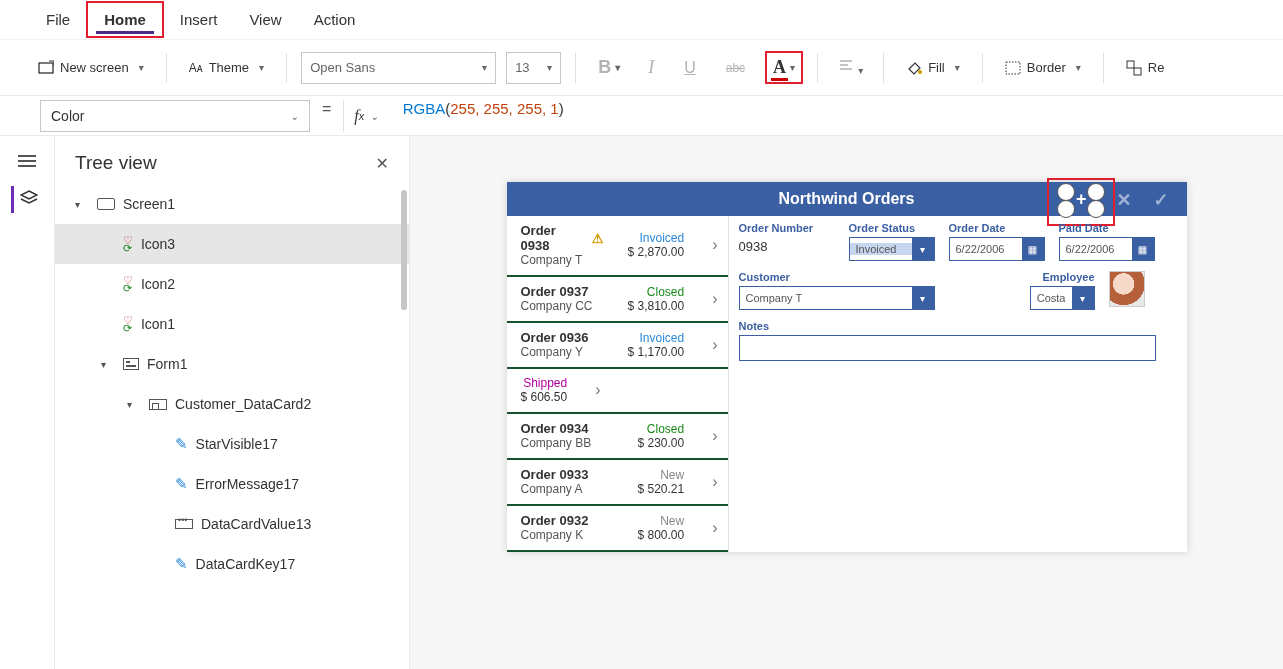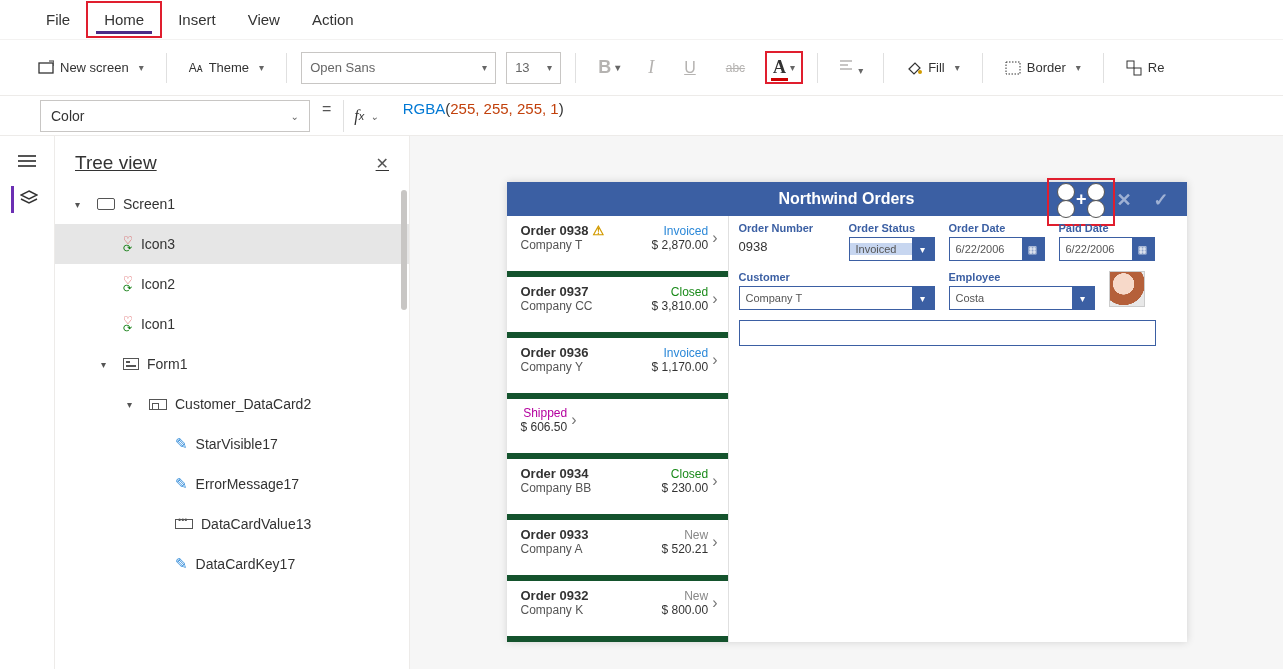--- a/index.html
+++ b/index.html
@@ -1,21 +1,21 @@
 <!DOCTYPE html>
 <html><head>
 <meta charset="utf-8">
 <style>
   * { box-sizing: border-box; margin: 0; padding: 0; font-family: "Segoe UI", Arial, sans-serif; }
   body { width: 1283px; height: 669px; background: #fff; overflow: hidden; font-size: 13px; color: #333; }
 
   
   .menubar { display: flex; gap: 0; align-items: center; height: 40px; padding: 0 30px; border-bottom: 1px solid #f3f2f1; }
   .menuitem { padding: 8px 16px; font-size: 15px; color: #333; cursor: pointer; }
-  .menuitem.selected { border: 2px solid #e01e2e; font-weight: 400; position: relative; }
+  .menuitem.selected { border: 2px solid #e01e2e; font-weight: 700; position: relative; }
   .menuitem.selected::after { content:""; position:absolute; left:8px; right:8px; bottom:2px; height:3px; background:#4c2b87; }
 
   
   .ribbon { display:flex; align-items:center; height:56px; padding:0 30px; gap:10px; border-bottom:1px solid #edebe9; color:#605e5c; }
   .ribbon-btn { display:flex; align-items:center; gap:6px; padding:4px 8px; cursor:pointer; color:#333; }
   .ribbon-sep { width:1px; height:30px; background:#e0e0e0; margin:0 4px; }
   .ribbon .outlined { border:1px solid #c8c6c4; height:32px; display:flex; align-items:center; padding:0 8px; color:#666; }
   .fontname { width:195px; justify-content:space-between; }
   .fontsize { width:55px; justify-content:space-between; }
   .ribbon .faded { color:#b5b3b1; }
@@ -33,21 +33,21 @@
   .formula { font-family:Consolas,monospace; font-size:15px; padding-left:10px; }
   .fn-name { color:#0078d4; } .paren{color:#333;} .num{color:#c2410c;} .comma{color:#c2410c;}
 
   
   .workspace { display:flex; height: calc(669px - 40px - 56px - 40px); }
   .rail { width:55px; display:flex; flex-direction:column; align-items:center; padding-top:16px; gap:16px; border-right:1px solid #edebe9; }
   .rail .ham div{ width:18px; height:2px; background:#555; margin:3px 0; }
   .rail .layers { border-left:3px solid #6b2fb3; padding:4px 6px; }
 
   .treepane { width:355px; border-right:1px solid #edebe9; display:flex; flex-direction:column; }
-  .treehead { display:flex; align-items:center; justify-content:space-between; padding:16px 20px 10px 20px;text-decoration:underline; }
+  .treehead { display:flex; align-items:center; justify-content:space-between; padding:16px 20px 10px 20px; }
   .treehead h2 { font-size:19px; font-weight:400; }
   .close-x { font-size:16px; color:#555; cursor:pointer; }
   .searchbox { margin:6px 18px 12px 18px; height:34px; border:1px solid #c8c6c4; display:flex; align-items:center; padding:0 10px; gap:8px; color:#888; }
   .tree { position:relative; overflow:auto; flex:1; }
   .tree-scroll-thumb { position:absolute; right:2px; top:6px; width:6px; height:120px; background:#c8c6c4; border-radius:3px; }
   .node { display:flex; align-items:center; gap:8px; height:40px; padding-left:12px; font-size:14px; color:#333; }
   .node.sel { background:#e6e6e6; }
   .node .caret { width:14px; color:#555; font-size:10px; }
   .node .spacer { display:inline-block; }
   .ic-screen { width:18px; height:12px; border:1.5px solid #555; border-radius:2px; }
@@ -63,21 +63,21 @@
   .ic-duo span:first-child{color:#d13438;} .ic-duo span:last-child{color:#107c10;}
 
   
   .canvas { flex:1; background:#f6f6f6; position:relative; display:flex; align-items:flex-start; justify-content:center; padding-top:46px; }
   .phoneframe { width:680px; background:#fff; box-shadow:0 0 8px rgba(0,0,0,.15); }
   .apphdr { background:#3b5fa3; color:#fff; height:34px; display:flex; align-items:center; justify-content:center; font-weight:700; font-size:16px; position:relative; }
   .apphdr .hdr-plus, .apphdr .hdr-x, .apphdr .hdr-check { position:absolute; top:7px; font-size:18px; color:#9fb1d4; }
   .apphdr .hdr-plus{ right:100px; color:#fff;} .apphdr .hdr-x{ right:55px; } .apphdr .hdr-check{ right:18px;}
   .appbody { display:flex; }
   .orderlist { width:222px; border-right:1px solid #e0e0e0; }
-  .order-row { border-bottom:6px solid #14532d; padding:7px 10px 19px 14px; display:flex; align-items:center; gap:0; }
+  .order-row { border-bottom:2px solid #14532d; padding:7px 10px 8px 14px; display:flex; align-items:center; gap:24px; }
   .order-main { flex:1; }
   .order-title { font-weight:700; font-size:13px; display:flex; align-items:center; gap:4px;}
   .order-sub { font-size:12px; color:#555; }
   .order-right { text-align:right; font-size:12px; }
   .order-status { font-size:12px; }
   .st-invoiced{color:#2b88d8;} .st-closed{color:#1a8a1a;} .st-shipped{color:#b4009e;} .st-new{color:#888;}
   .row-chev { color:#777; font-size:16px; padding-left:4px;}
   .warn { color:#d29b00; }
 
   .formpane { flex:1; padding:6px 10px 10px 10px; font-size:11px; position:relative;}
@@ -422,29 +422,30 @@
             </div>
           </div>
           <div class="frow">
             <div class="fld" style="width:196px;">
               <label>Customer</label>
               <div class="inp combo">
                   <span>Company T</span>
                   <span class="dd">▾</span>
                 </div>
             </div>
-            <div class="fld" style="width:146px;">
+            <div class="fld" style="width:146px;align-items:flex-end;">
               <label>Employee</label>
               <div class="inp combo">
                   <span>Costa</span>
                   <span class="dd">▾</span>
                 </div>
             </div>
             <div class="emp-photo"></div>
           </div>
           <div class="fld">
+            <label>Notes</label>
             <div class="notes-box"></div>
           </div>
         </div>
       </div>
     </div>
   </div>
 </div>
 
 </body></html>

